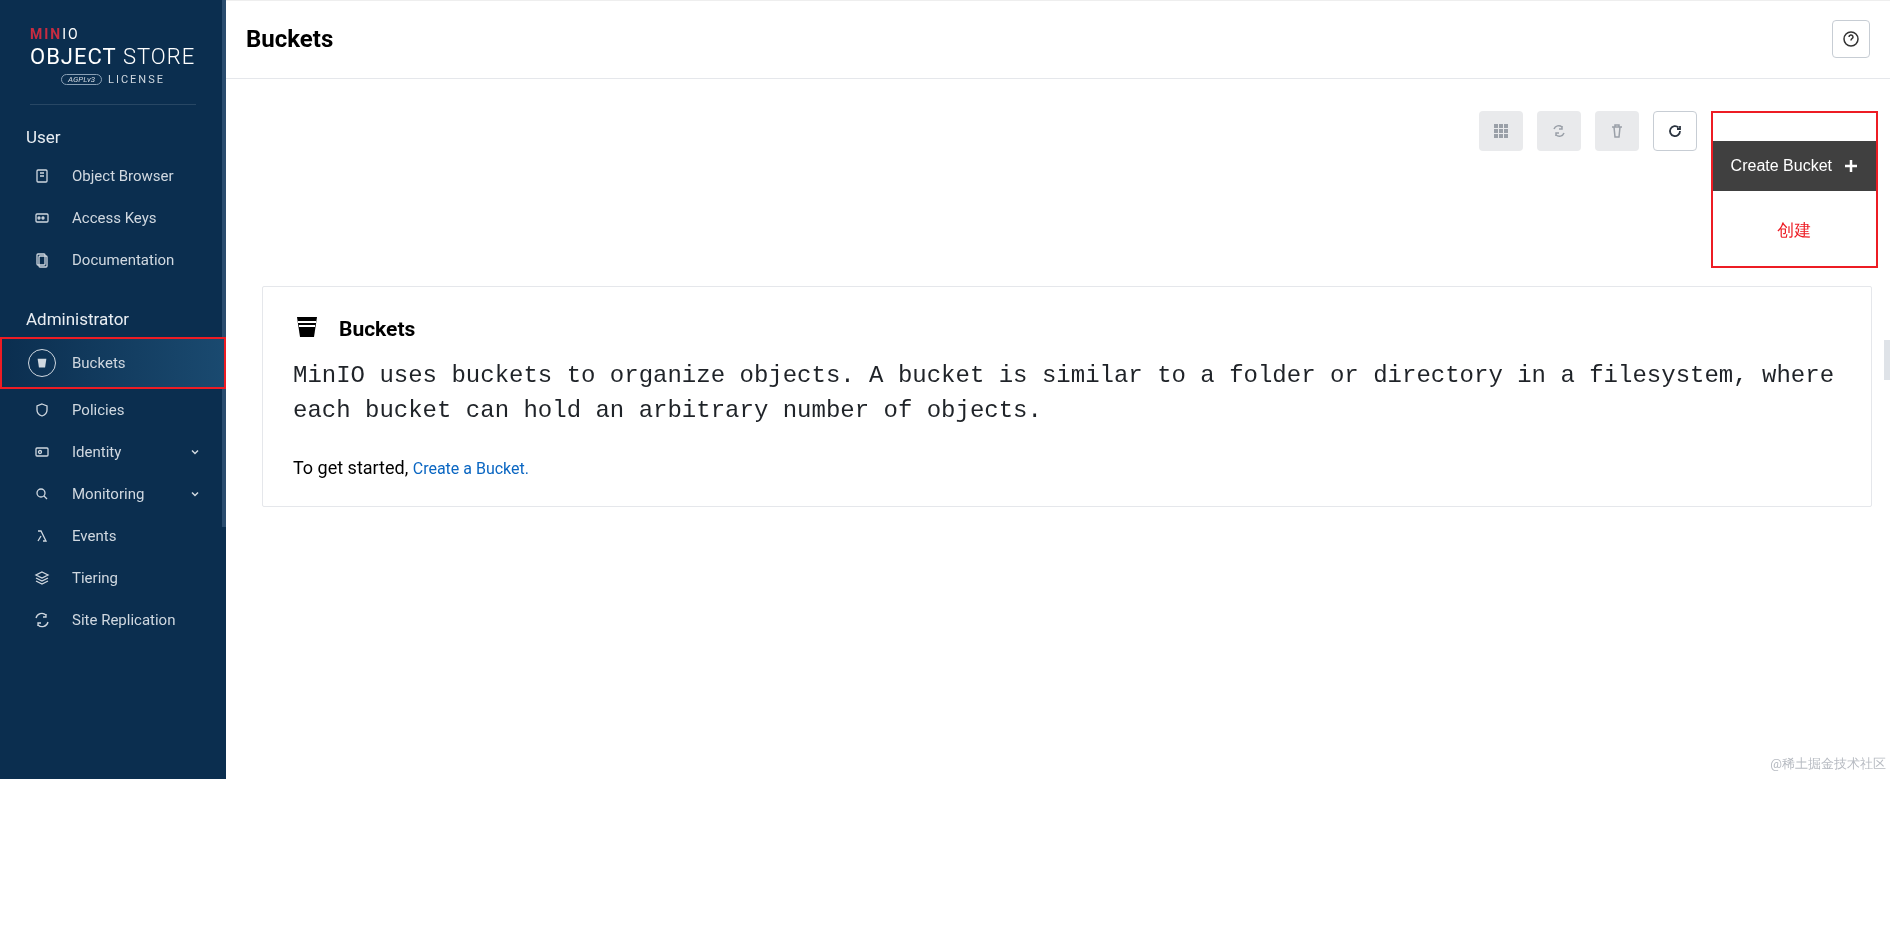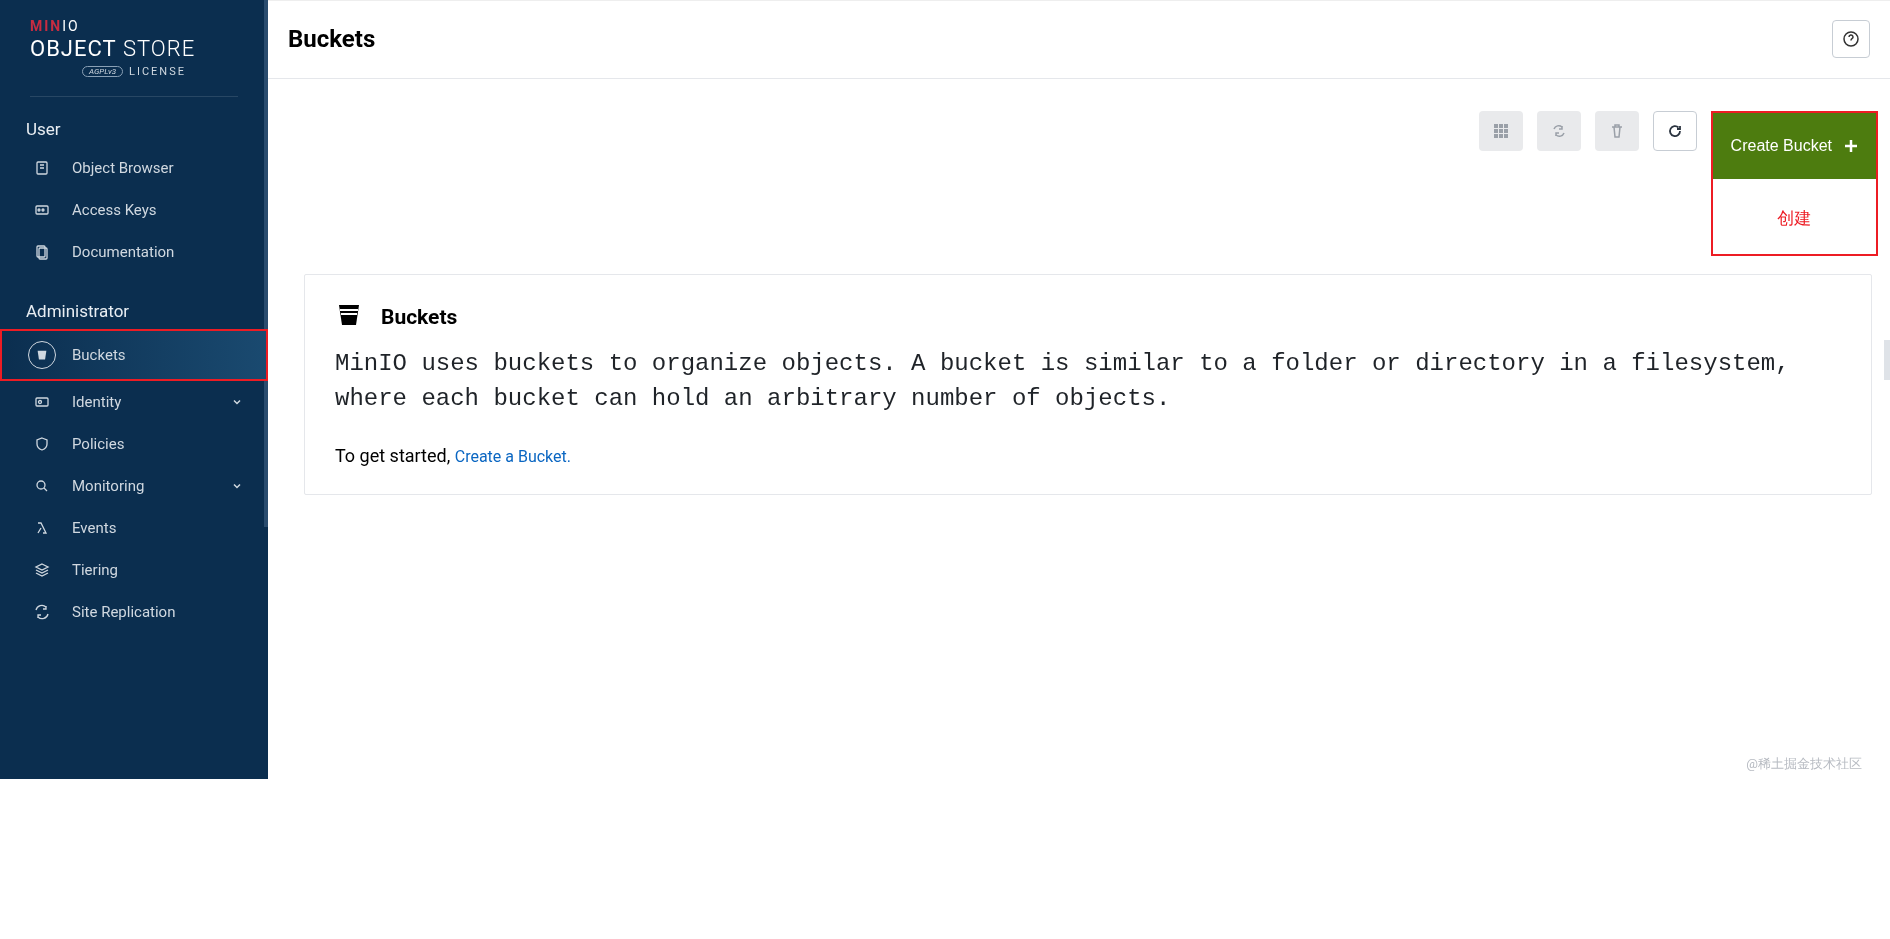--- a/index.html
+++ b/index.html
@@ -1,21 +1,21 @@
 <!DOCTYPE html>
 <html><head>
   <meta charset="utf-8">
   <style>
     * { box-sizing: border-box; margin: 0; padding: 0; }
     body { font-family: -apple-system, BlinkMacSystemFont, "Segoe UI", Roboto, sans-serif; background: #fff; color: #000; overflow: hidden; }
     
     .app { display: flex; height: 779px; width: 1890px; }
     
     
-    .sidebar { width: 268px; background: #0b2e4f; color: #fff; display: flex; flex-direction: column; position: relative; }
+    .sidebar { width: 226px; background: #0b2e4f; color: #fff; display: flex; flex-direction: column; padding-top: 8px; position: relative; }
     .sidebar-scroll-indicator { position: absolute; right: 0; top: 0; width: 4px; height: 527px; background: #2a4c6e; }
     
     .logo-area { padding: 18px 30px 8px 30px; position: relative; }
     .logo-brand { color: #c72c41; font-size: 14px; font-weight: 700; letter-spacing: 2px; }
     .logo-brand .io { color: #fff; font-weight: 400; }
     .logo-product { font-size: 22px; letter-spacing: 1px; margin-top: 2px; }
     .logo-product .bold { font-weight: 400; }
     .logo-product .light { font-weight: 300; }
     .logo-license { display: flex; justify-content: center; align-items: center; gap: 6px; font-size: 11px; letter-spacing: 2px; color: #d0d8e0; margin-top: 4px; }
     .license-badge { background: transparent; border: 1px solid #8aa0b5; border-radius: 10px; padding: 0 6px; font-size: 8px; font-style: italic; letter-spacing: 0; }
@@ -41,32 +41,32 @@
     .page-header { display: flex; align-items: center; justify-content: space-between; padding: 12px 20px 20px 20px; border-bottom: 1px solid #e5e7eb; }
     .page-title { font-size: 24px; font-weight: 700; }
     .help-btn { width: 38px; height: 38px; border: 1px solid #c7cdd4; border-radius: 4px; display: flex; align-items: center; justify-content: center; cursor: pointer; }
     
     .toolbar { display: flex; justify-content: flex-end; align-items: flex-start; gap: 14px; padding: 32px 12px 18px 24px; position: relative; }
     .tool-btn { width: 44px; height: 40px; border-radius: 4px; display: flex; align-items: center; justify-content: center; cursor: pointer; }
     .tool-btn.disabled { background: #e9eaec; color: #9aa0a8; cursor: default; }
     .tool-btn.outlined { border: 1px solid #c7cdd4; background: #fff; color: #2b3440; }
     
     .create-region { border: 2px solid #ed1c24; padding-bottom: 24px; }
-    .create-btn { background: #4d7c0f; color: #fff; border: none; padding: 24px 18px; font-size: 16px; display: flex; align-items: center; gap: 12px; cursor: pointer; }
+    .create-btn { background: #404040; color: #fff; border: none; padding: 16px 18px; font-size: 16px; display: flex; align-items: center; gap: 12px; cursor: pointer; margin-top: 28px; }
     .create-annot { color: #ed1c24; text-align: center; font-size: 17px; margin-top: 28px; }
     
     .content-card { margin: 0 18px 0 36px; border: 1px solid #e5e7eb; border-radius: 2px; padding: 26px 30px 28px 30px; }
     .card-head { display: flex; align-items: center; gap: 18px; margin-bottom: 14px; }
     .card-head-icon svg { width: 28px; height: 28px; }
     .card-title { font-size: 21px; font-weight: 700; }
     .card-desc { font-size: 24px; line-height: 1.45; color: #1f2328; font-family: Liberation Mono, monospace; }
     .card-cta { margin-top: 28px; font-size: 18px; }
     .card-cta a { color: #0a66c2; font-size: 16px; text-decoration: none; cursor: pointer; }
     
-    .watermark { position: absolute; bottom: 6px; right: 28px; color: #b7bbc2; font-size: 13px; }
+    .watermark { position: absolute; bottom: 6px; right: 4px; color: #b7bbc2; font-size: 13px; }
     .scroll-hint { position: absolute; right: 0; top: 340px; width: 6px; height: 40px; background: #dfe3e8; }
   </style>
 </head>
 <body>
 
 <div class="app">
 
   <aside class="sidebar">
     <div class="sidebar-scroll-indicator"></div>
     <div class="logo-area">
@@ -125,36 +125,36 @@
       <span class="nav-icon circled">
           <svg viewBox="0 0 16 16" fill="currentColor">
             <path d="M3 3h10l-1.5 10h-7z"></path>
           </svg>
         </span>
       <span>Buckets</span>
     </div>
     <div class="nav-item">
       <span class="nav-icon">
           <svg viewBox="0 0 16 16" fill="none" stroke="currentColor" stroke-width="1.3">
+            <path d="M8 2l5 2v4c0 3-2 5-5 6-3-1-5-3-5-6V4z"></path>
+          </svg>
+        </span>
+      <span>Policies</span>
+    </div>
+    <div class="nav-item">
+      <span class="nav-icon">
+          <svg viewBox="0 0 16 16" fill="none" stroke="currentColor" stroke-width="1.3">
             <rect x="2" y="4" width="12" height="8" rx="1"></rect>
             <circle cx="6" cy="8" r="1.5"></circle>
           </svg>
         </span>
       <span>Identity</span>
       <span class="nav-chevron"><svg width="10" height="10" viewBox="0 0 10 10" fill="none" stroke="currentColor" stroke-width="1.5">
             <path d="M2 3.5l3 3 3-3"></path>
           </svg></span>
-    </div>
-    <div class="nav-item">
-      <span class="nav-icon">
-          <svg viewBox="0 0 16 16" fill="none" stroke="currentColor" stroke-width="1.3">
-            <path d="M8 2l5 2v4c0 3-2 5-5 6-3-1-5-3-5-6V4z"></path>
-          </svg>
-        </span>
-      <span>Policies</span>
     </div>
     <div class="nav-item">
       <span class="nav-icon">
           <svg viewBox="0 0 16 16" fill="none" stroke="currentColor" stroke-width="1.3">
             <circle cx="7" cy="7" r="4"></circle>
             <path d="M10 10l3 3"></path>
           </svg>
         </span>
       <span>Monitoring</span>
       <span class="nav-chevron"><svg width="10" height="10" viewBox="0 0 10 10" fill="none" stroke="currentColor" stroke-width="1.5">

